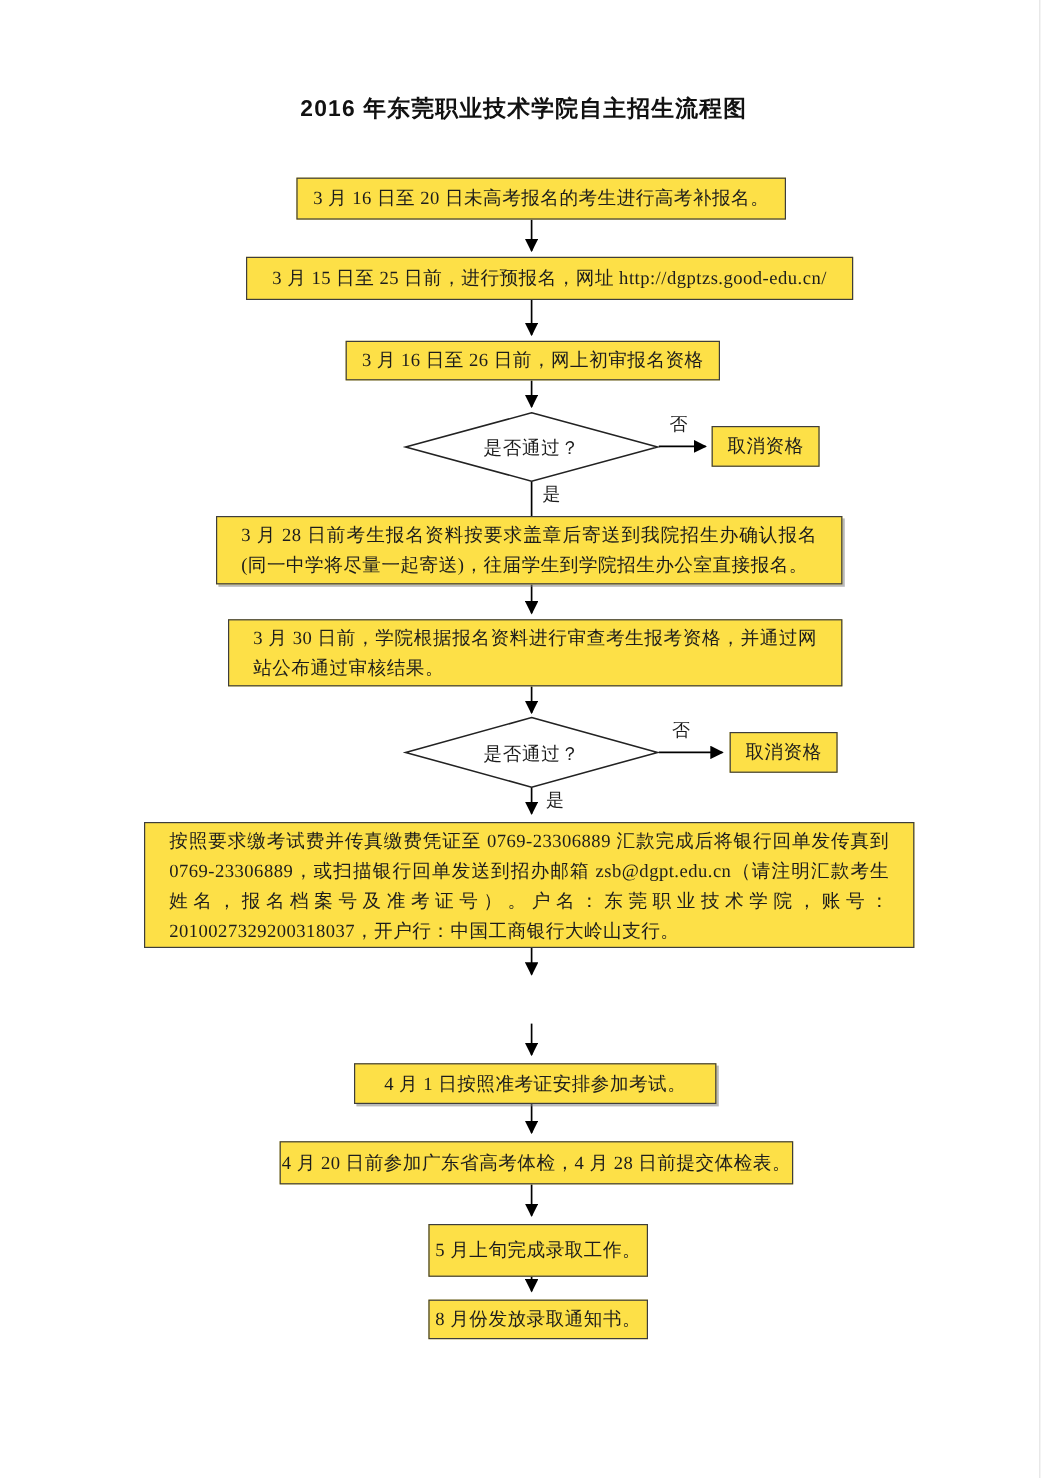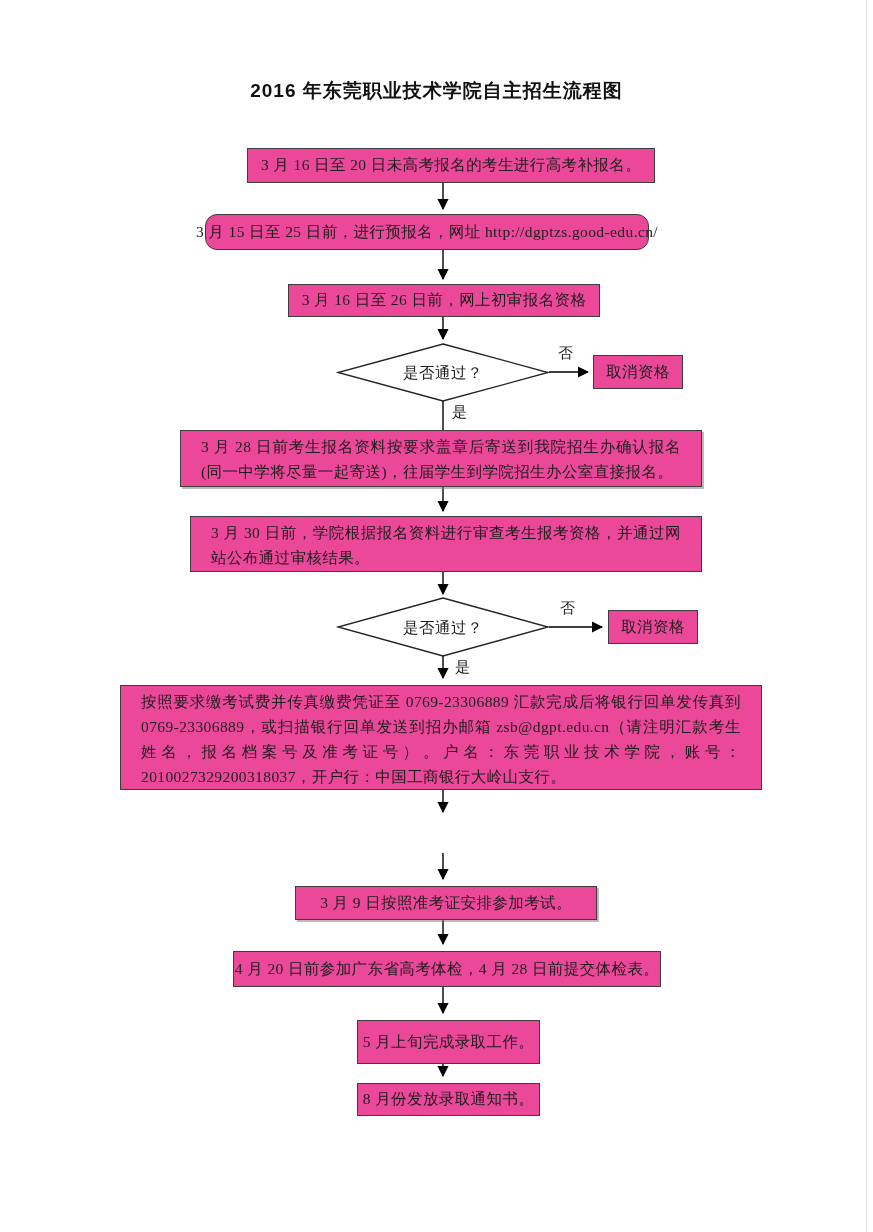--- a/index.html
+++ b/index.html
@@ -24,21 +24,21 @@
     text-align: center;
     font-family: "Liberation Sans", "DejaVu Sans", sans-serif;
     font-weight: bold;
     font-size: 19px;
     letter-spacing: 1px;
     color: #111;
   }
   .flow-box {
     position: absolute;
     border: 1.5px solid #3d3d3d;
-    background: #ec4899;
+    background: #fde047;
     box-sizing: border-box;
     font-size: 15.5px;
     letter-spacing: 0.4px;
     color: #1c1c1c;
   }
   .single {
     display: flex;
     align-items: center;
     justify-content: center;
     white-space: nowrap;
@@ -111,42 +111,42 @@
       <line x1="443" y1="1053" x2="443" y2="1076" marker-end="url(#ah)"></line>
     </g>
     <polygon points="443,344 548,372.5 443,401 338,372.5" fill="#ffffff" stroke="#222" stroke-width="1.3"></polygon>
     <polygon points="443,598 548,627 443,656 338,627" fill="#ffffff" stroke="#222" stroke-width="1.3"></polygon>
   </svg>
 
   <div id="page-title" class="node-layer">2016 年东莞职业技术学院自主招生流程图</div>
 
   <div class="flow-box single node-layer" style="left:247px; top:148px; width:408px; height:35px;">3 月 16 日至 20 日未高考报名的考生进行高考补报名。</div>
 
-  <div class="flow-box single node-layer" style="left:205px; top:214px; width:444px; height:36px;border-radius:12px;">3 月 15 日至 25 日前，进行预报名，网址 http://dgptzs.good-edu.cn/</div>
+  <div class="flow-box single node-layer" style="left:205px; top:214px; width:506px; height:36px;">3 月 15 日至 25 日前，进行预报名，网址 http://dgptzs.good-edu.cn/</div>
 
   <div class="flow-box single node-layer" style="left:288px; top:284px; width:312px; height:33px;">3 月 16 日至 26 日前，网上初审报名资格</div>
 
   <div class="diamond-label node-layer" style="left:383px; top:363px; width:120px;">是否通过？</div>
   <div class="branch-label node-layer" style="left:558px; top:344px;">否</div>
   <div class="flow-box single node-layer" style="left:593px; top:355px; width:90px; height:34px;">取消资格</div>
   <div class="branch-label node-layer" style="left:452px; top:403px;">是</div>
 
   <div class="flow-box multi node-layer shadowed" style="left:180px; top:430px; width:522px; height:57px;">3 月 28 日前考生报名资料按要求盖章后寄送到我院招生办确认报名(同一中学将尽量一起寄送)，往届学生到学院招生办公室直接报名。</div>
 
   <div class="flow-box multi node-layer" style="left:190px; top:516px; width:512px; height:56px;">3 月 30 日前，学院根据报名资料进行审查考生报考资格，并通过网站公布通过审核结果。</div>
 
   <div class="diamond-label node-layer" style="left:383px; top:618px; width:120px;">是否通过？</div>
   <div class="branch-label node-layer" style="left:560px; top:599px;">否</div>
   <div class="flow-box single node-layer" style="left:608px; top:610px; width:90px; height:34px;">取消资格</div>
   <div class="branch-label node-layer" style="left:455px; top:658px;">是</div>
 
   <div class="flow-box multi node-layer" style="left:120px; top:685px; width:642px; height:105px;">按照要求缴考试费并传真缴费凭证至 0769-23306889 汇款完成后将银行回单发传真到 0769-23306889，或扫描银行回单发送到招办邮箱 zsb@dgpt.edu.cn（请注明汇款考生姓名，报名档案号及准考证号）。户名：东莞职业技术学院，账号：2010027329200318037，开户行：中国工商银行大岭山支行。</div>
 
 
-  <div class="flow-box single node-layer shadowed" style="left:295px; top:886px; width:302px; height:34px;">3 月 9 日按照准考证安排参加考试。</div>
+  <div class="flow-box single node-layer shadowed" style="left:295px; top:886px; width:302px; height:34px;">4 月 1 日按照准考证安排参加考试。</div>
 
   <div class="flow-box single node-layer" style="left:233px; top:951px; width:428px; height:36px;">4 月 20 日前参加广东省高考体检，4 月 28 日前提交体检表。</div>
 
   <div class="flow-box single node-layer" style="left:357px; top:1020px; width:183px; height:44px;">5 月上旬完成录取工作。</div>
 
   <div class="flow-box single node-layer" style="left:357px; top:1083px; width:183px; height:33px;">8 月份发放录取通知书。</div>
 
 </div>
 
 </body></html>

